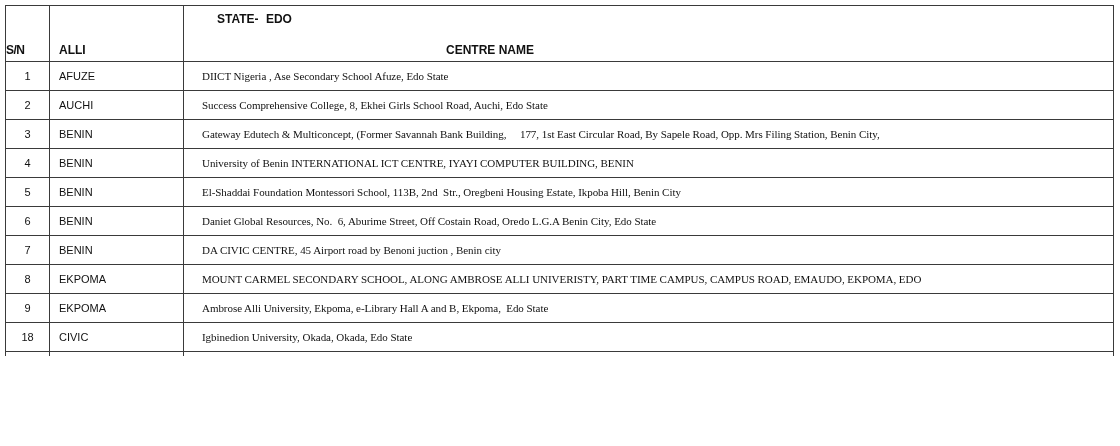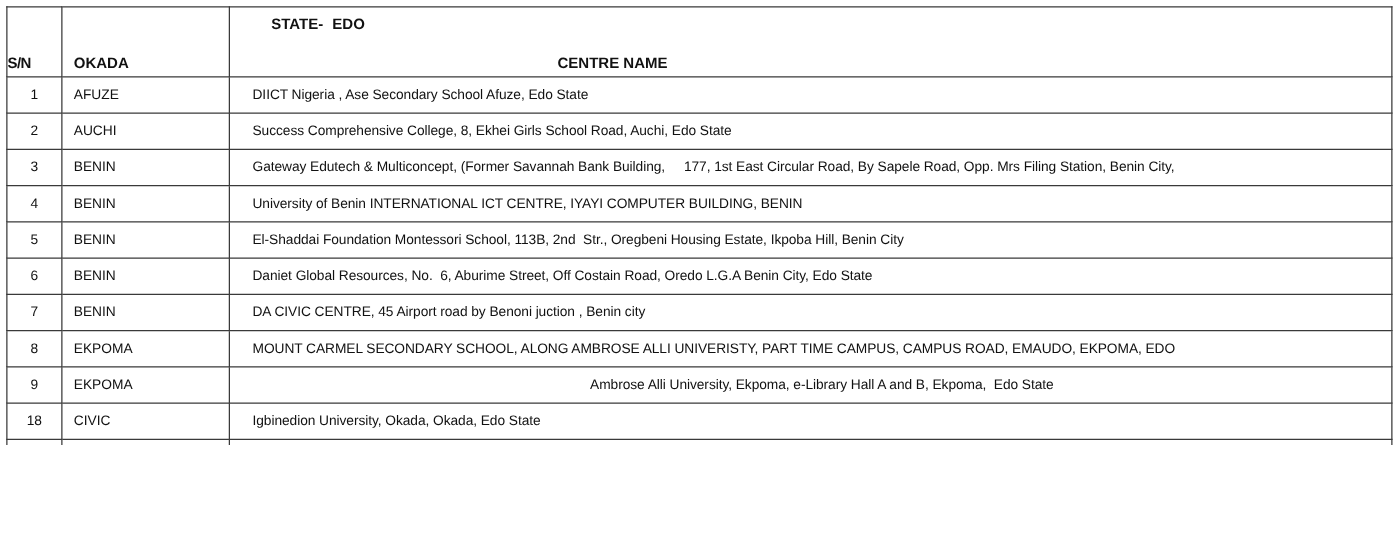--- a/index.html
+++ b/index.html
@@ -77,40 +77,41 @@
   }
   td.sn-cell {
     text-align: center;
   }
   td.town-cell {
     padding-left: 9px !important;
   }
   td.centre-cell {
     padding-left: 18px !important;
     letter-spacing: -0.05px;
+    font-family: Liberation Serif, serif;
   }
   .partial-row td {
     height: 4px;
     border-bottom: none !important;
   }
 </style>
 </head>
 <body>
 
 <div class="sheet">
   <table class="centres">
     <colgroup>
       <col class="c-sn">
       <col class="c-town">
       <col class="c-centre">
     </colgroup>
     <thead>
       <tr class="head-row">
         <th class="sn-head">S/N</th>
-        <th class="town-head">OKADA</th>
+        <th class="town-head">ALLI</th>
         <th class="centre-head">
           <span class="state-title">STATE-   EDO</span>
           <span class="centre-title">CENTRE NAME</span>
         </th>
       </tr>
     </thead>
     <tbody>
       <tr class="data-row">
         <td class="sn-cell">1</td>
         <td class="town-cell">AFUZE</td>
@@ -147,21 +148,21 @@
         <td class="centre-cell">DA CIVIC CENTRE, 45 Airport road by Benoni juction , Benin city</td>
       </tr>
       <tr class="data-row">
         <td class="sn-cell">8</td>
         <td class="town-cell">EKPOMA</td>
         <td class="centre-cell">MOUNT CARMEL SECONDARY SCHOOL, ALONG AMBROSE ALLI UNIVERISTY, PART TIME CAMPUS, CAMPUS ROAD, EMAUDO, EKPOMA, EDO</td>
       </tr>
       <tr class="data-row">
         <td class="sn-cell">9</td>
         <td class="town-cell">EKPOMA</td>
-        <td class="centre-cell" style="white-space:pre;text-align:center;">Ambrose Alli University, Ekpoma, e-Library Hall A and B, Ekpoma,  Edo State</td>
+        <td class="centre-cell" style="white-space:pre;">Ambrose Alli University, Ekpoma, e-Library Hall A and B, Ekpoma,  Edo State</td>
       </tr>
       <tr class="data-row">
         <td class="sn-cell">18</td>
         <td class="town-cell">CIVIC</td>
         <td class="centre-cell">Igbinedion University, Okada, Okada, Edo State</td>
       </tr>
       <tr class="partial-row">
         <td></td>
         <td></td>
         <td></td>

